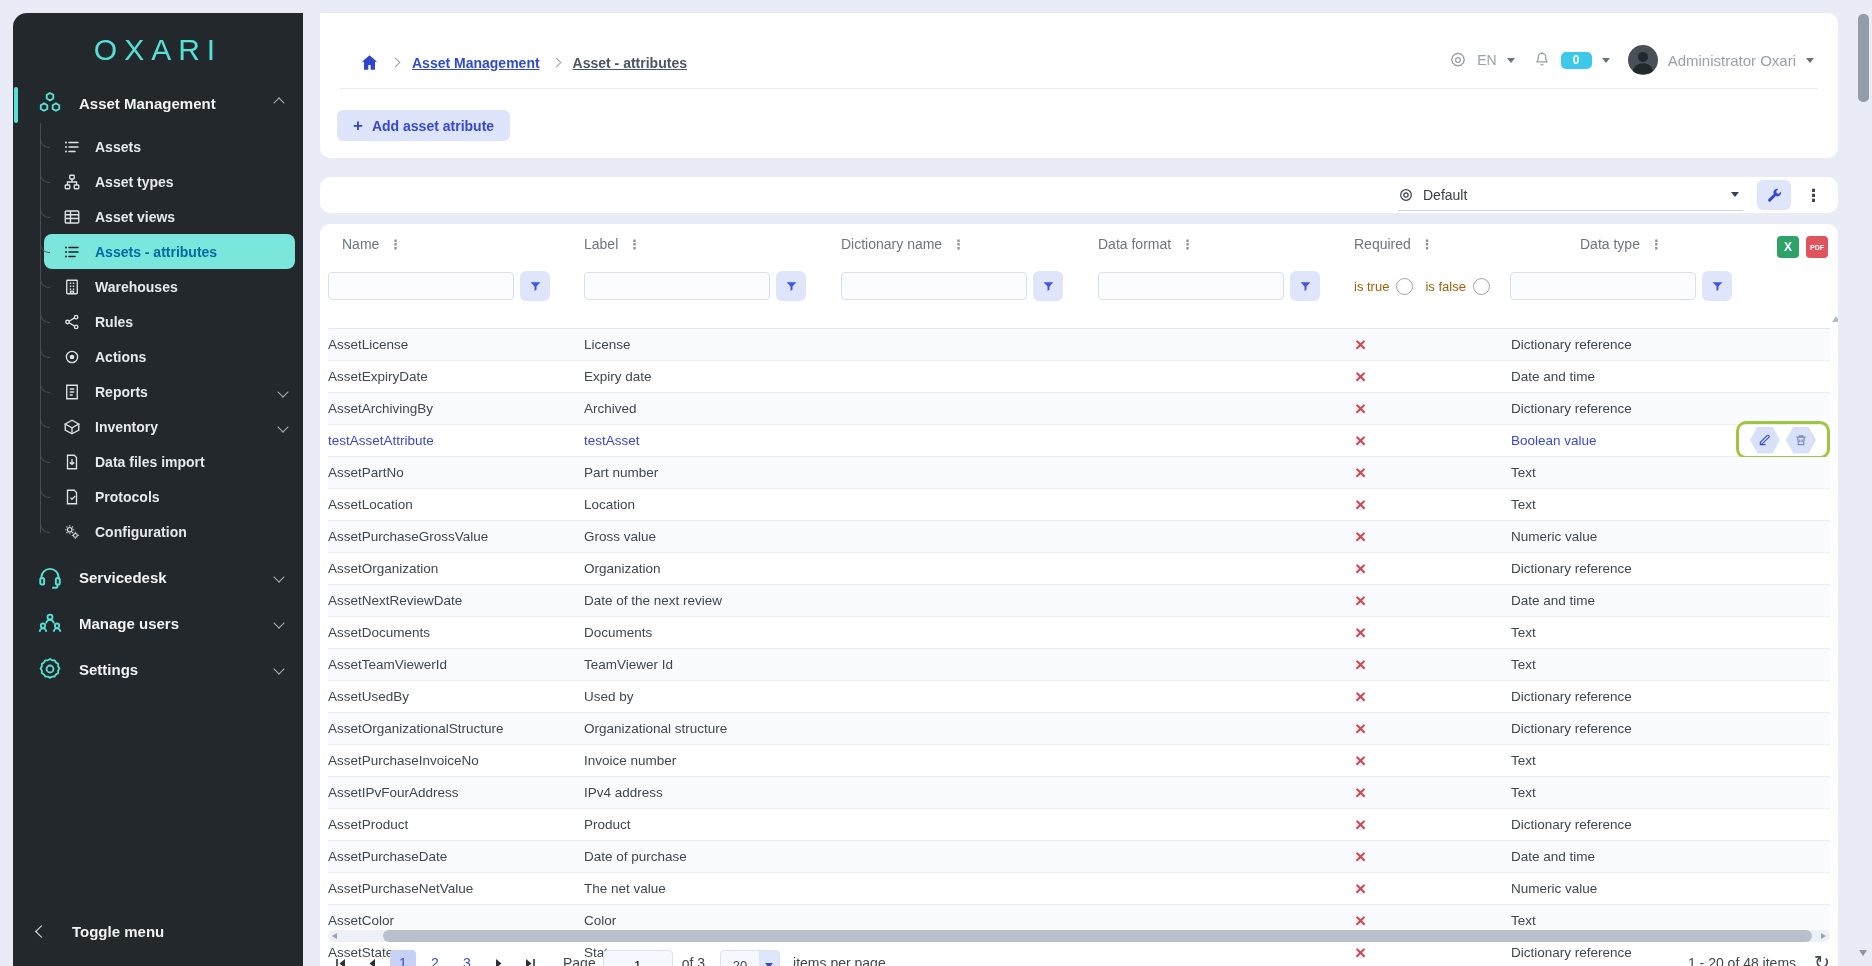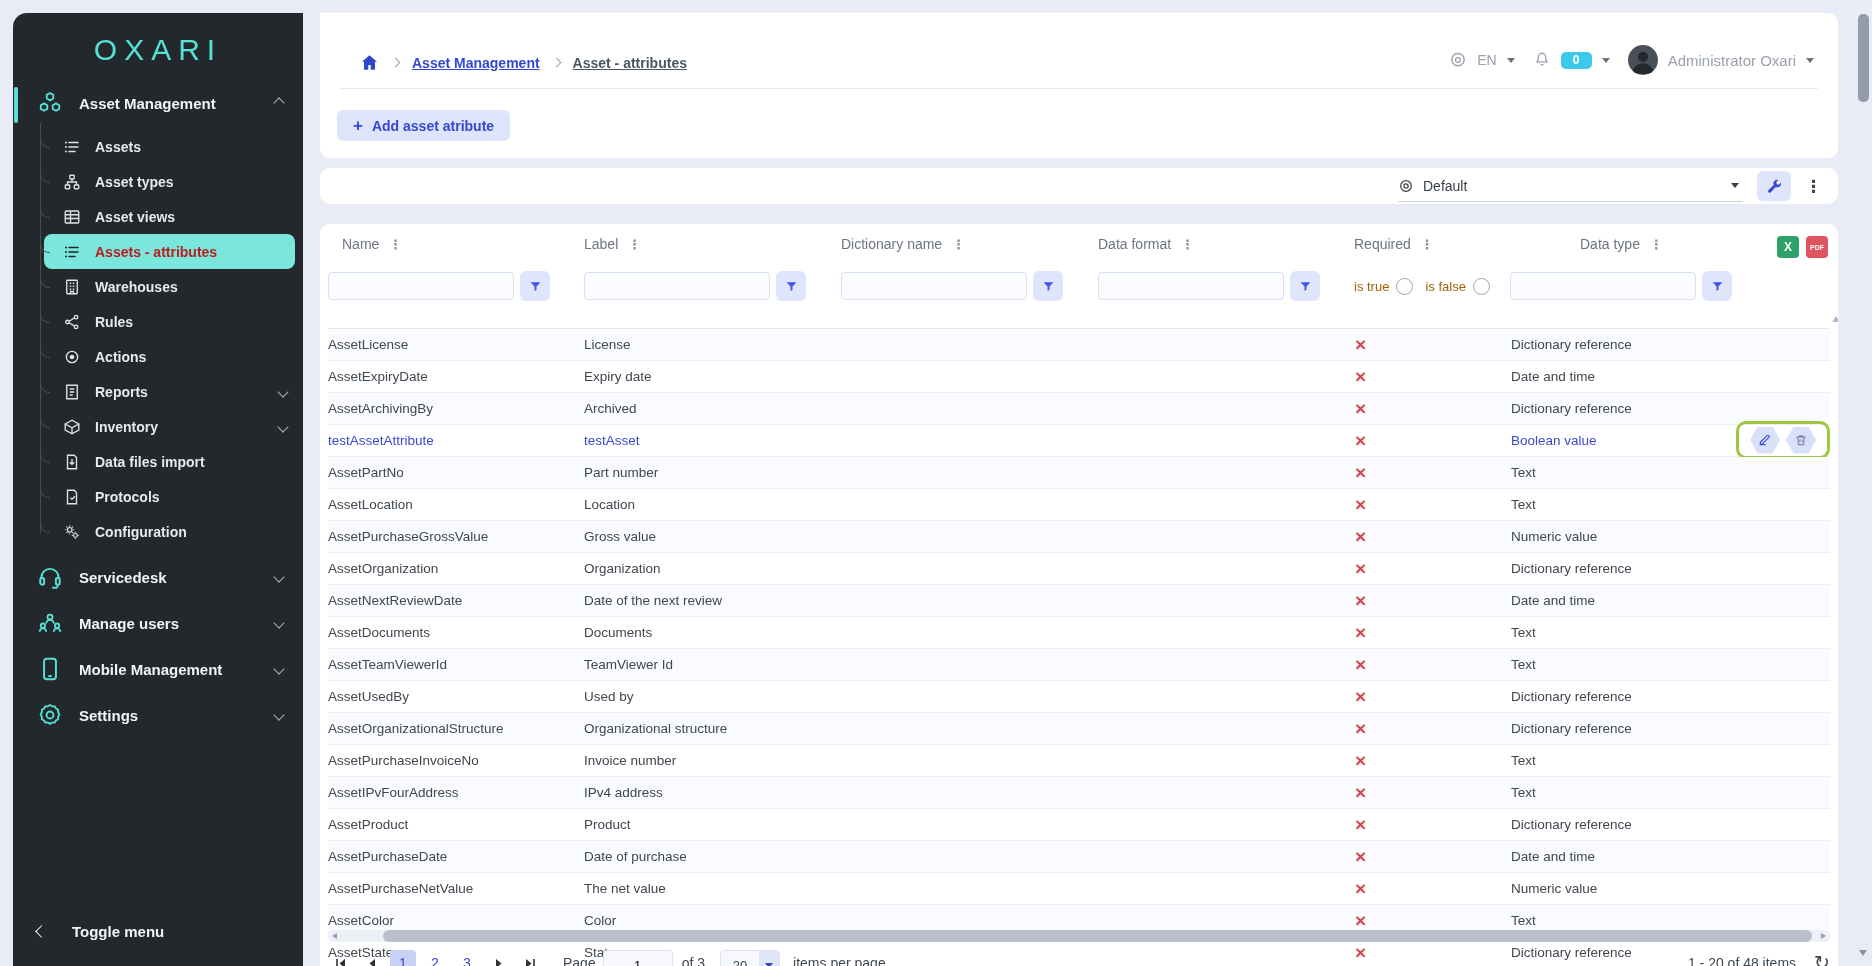--- a/index.html
+++ b/index.html
@@ -18,21 +18,21 @@
   .chev.down{transform:rotate(45deg);}
   .chev.up{transform:rotate(-135deg);}
   .chev.left{transform:rotate(135deg);}
   .navgroup .chev{margin-left:auto;margin-right:12px;}
   .tree{position:relative;margin-top:4px;margin-bottom:6px;}
   .tree::before{content:"";position:absolute;left:27px;top:-6px;bottom:16px;border-left:1px solid #474e55;}
   .subitem{position:relative;height:35px;margin:0 8px 0 31px;display:flex;align-items:center;gap:14px;padding-left:19px;border-radius:8px;color:#e7eaec;font-weight:600;font-size:14px;cursor:pointer;}
   .subitem::before{content:"";position:absolute;left:-4px;top:8px;width:9px;height:10px;border-left:1px solid #474e55;border-bottom:1px solid #474e55;border-bottom-left-radius:9px;}
   .subitem .sicon{width:18px;height:18px;color:#dfe3e8;flex:0 0 auto;}
   .subitem .sicon svg{width:100%;height:100%;}
-  .subitem.active{background:#7be6dc;color:#b91c1c;}
+  .subitem.active{background:#7be6dc;color:#0369a1;}
   .subitem.active .sicon{color:#1d2429;}
   .subitem .chev{margin-left:auto;margin-right:8px;}
   .toggle{position:absolute;bottom:26px;left:24px;display:flex;align-items:center;gap:26px;color:#f2f4f5;font-weight:700;font-size:15px;cursor:pointer;}
   .toggle .chev{border-color:#f2f4f5;width:8px;height:8px;}
 
   
   .main{position:absolute;left:320px;top:13px;width:1518px;height:953px;}
   .card{position:absolute;left:0;width:1518px;background:#fff;border-radius:10px;}
   .card-top{top:0;height:145px;border-radius:0 10px 10px 10px;}
   .breadcrumb{position:absolute;left:40px;top:40px;display:flex;align-items:center;gap:13px;font-size:14px;font-weight:700;}
@@ -44,21 +44,21 @@
   .tc-icon{width:18px;height:18px;color:#9aa1ab;}
   .tc-icon svg{width:100%;height:100%;}
   .tri{width:0;height:0;border-left:4.5px solid transparent;border-right:4.5px solid transparent;border-top:5.5px solid #6b7280;display:inline-block;}
   .badge{min-width:23px;height:17px;background:#3cc9ea;color:#fff;border-radius:5px;font-size:12px;font-weight:700;display:flex;align-items:center;justify-content:center;padding:0 4px;}
   .avatar{width:30px;height:30px;border-radius:50%;background:#4a5057;overflow:hidden;position:relative;}
   .avatar svg{width:100%;height:100%;}
   .divider{position:absolute;left:20px;right:20px;top:75px;border-top:1px solid #e8eaee;}
   .add-btn{position:absolute;left:17px;top:97px;height:31px;display:flex;align-items:center;gap:9px;padding:0 16px;background:#dee4fa;border:none;border-radius:6px;color:#3448d2;font-size:14px;font-weight:600;cursor:pointer;font-family:inherit;}
   .add-btn .plus{font-size:17px;font-weight:700;line-height:1;}
 
-  .card-toolbar{top:155px;height:36px;}
+  .card-toolbar{top:164px;height:36px;}
   .toolbar-inner{display:flex;align-items:center;justify-content:flex-end;gap:14px;height:100%;padding-right:16px;}
   .view-select{width:345px;height:30px;display:flex;align-items:center;gap:9px;border-bottom:1px solid #ccd1da;color:#3a4149;font-size:14px;cursor:pointer;}
   .view-select .vicon{width:16px;height:16px;color:#3a4149;}
   .view-select .tri{margin-left:auto;margin-right:4px;border-top-color:#374151;}
   .wrench-btn{width:34px;height:30px;background:#dfe5fb;border:none;border-radius:6px;display:flex;align-items:center;justify-content:center;cursor:pointer;}
   .wrench-btn svg{width:17px;height:17px;color:#3448d2;}
   .kebab{font-size:17px;color:#3f4750;font-weight:700;cursor:pointer;line-height:1;letter-spacing:0;}
 
   
   .card-table{top:211px;height:779px;border-radius:10px;overflow:hidden;}
@@ -267,28 +267,20 @@
               <circle cx="5.5" cy="14.5" r="2"></circle>
               <path d="M2.5 20a3 3 0 0 1 6 0"></path>
               <circle cx="18.5" cy="14.5" r="2"></circle>
               <path d="M15.5 20a3 3 0 0 1 6 0"></path>
             </svg></span>
     <span class="lbl">Manage users</span>
     <span class="chev down"></span>
   </div>
 
 
-  <div class="navgroup">
-    <span class="gicon"><svg viewBox="0 0 24 24" fill="none" stroke="currentColor" stroke-width="1.8">
-              <rect x="6.5" y="2.5" width="11" height="19" rx="2.5"></rect>
-              <path d="M10.5 18.5h3"></path>
-            </svg></span>
-    <span class="lbl">Mobile Management</span>
-    <span class="chev down"></span>
-  </div>
 
   <div class="navgroup">
     <span class="gicon"><svg viewBox="0 0 24 24" fill="none" stroke="currentColor" stroke-width="1.7">
               <circle cx="12" cy="12" r="3.2"></circle>
               <path d="M12 2.8l2 1.2h2.3l1.2 2 2 1.2v2.3l1.2 2-1.2 2v2.3l-2 1.2-1.2 2h-2.3l-2 1.2-2-1.2H7.7l-1.2-2-2-1.2v-2.3l-1.2-2 1.2-2V7.2l2-1.2 1.2-2H10z" stroke-linejoin="round"></path>
             </svg></span>
     <span class="lbl">Settings</span>
     <span class="chev down"></span>
   </div>
 </div>

